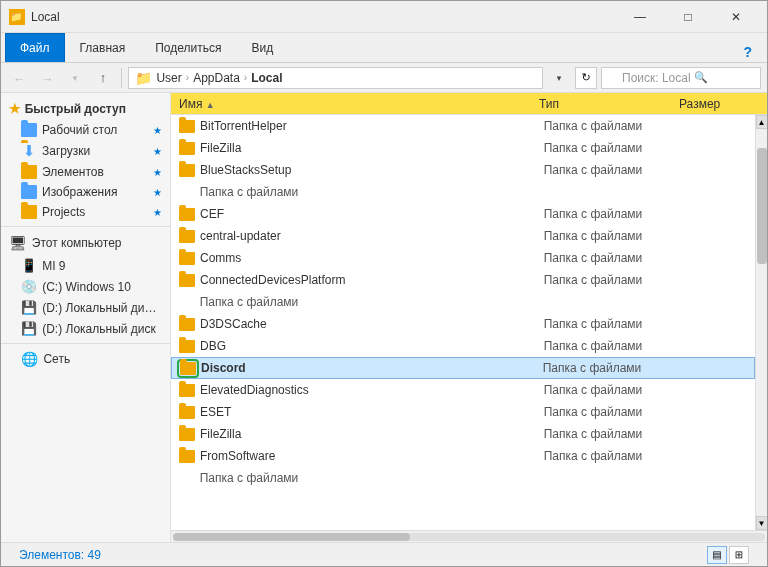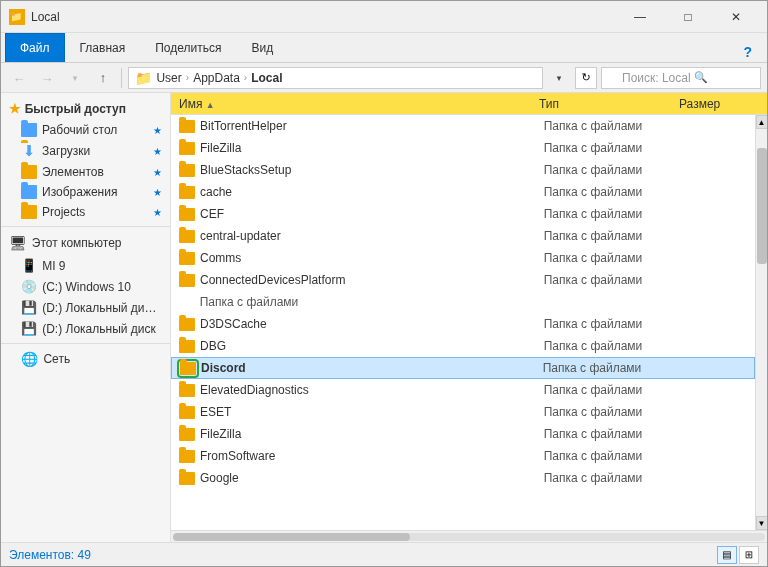--- a/index.html
+++ b/index.html
@@ -321,21 +321,21 @@
     .sidebar::-webkit-scrollbar-thumb,
     .file-list::-webkit-scrollbar-thumb { background: #c0c0c0; border-radius: 4px; }
 
     
     .status-bar {
       height: 24px;
       background: #f0f0f0;
       border-top: 1px solid #ddd;
       display: flex;
       align-items: center;
-      padding: 0 8px;
+      padding: 0 18px;
       justify-content: space-between;
     }
     .status-text { font-size: 12px; color: #0078d7; }
     .view-btns { display: flex; gap: 2px; }
     .view-btn {
       width: 20px;
       height: 18px;
       border: 1px solid #ccc;
       background: #fff;
       cursor: pointer;
@@ -566,24 +566,20 @@
             </div>
             <div class="file-row">
               <div class="file-name-cell">
                 <div class="file-folder-icon"></div>
                 <span>BlueStacksSetup</span>
               </div>
               <div class="file-type-cell">Папка с файлами</div>
               <div class="file-size-cell"></div>
             </div>
             <div class="file-row">
-              <div class="file-name-cell">
-                <div class="file-folder-icon"></div>
-                <span>cache</span>
-              </div>
               <div class="file-type-cell">Папка с файлами</div>
               <div class="file-size-cell"></div>
             </div>
             <div class="file-row">
               <div class="file-name-cell">
                 <div class="file-folder-icon"></div>
                 <span>CEF</span>
               </div>
               <div class="file-type-cell">Папка с файлами</div>
               <div class="file-size-cell"></div>
@@ -666,24 +662,20 @@
             </div>
             <div class="file-row">
               <div class="file-name-cell">
                 <div class="file-folder-icon"></div>
                 <span>FromSoftware</span>
               </div>
               <div class="file-type-cell">Папка с файлами</div>
               <div class="file-size-cell"></div>
             </div>
             <div class="file-row">
-              <div class="file-name-cell">
-                <div class="file-folder-icon"></div>
-                <span>Google</span>
-              </div>
               <div class="file-type-cell">Папка с файлами</div>
               <div class="file-size-cell"></div>
             </div>
           </div>
         <div class="v-scrollbar">
           <div class="v-scroll-btn">▲</div>
           <div class="v-scroll-track">
             <div class="v-scroll-thumb"></div>
           </div>
           <div class="v-scroll-btn">▼</div>

